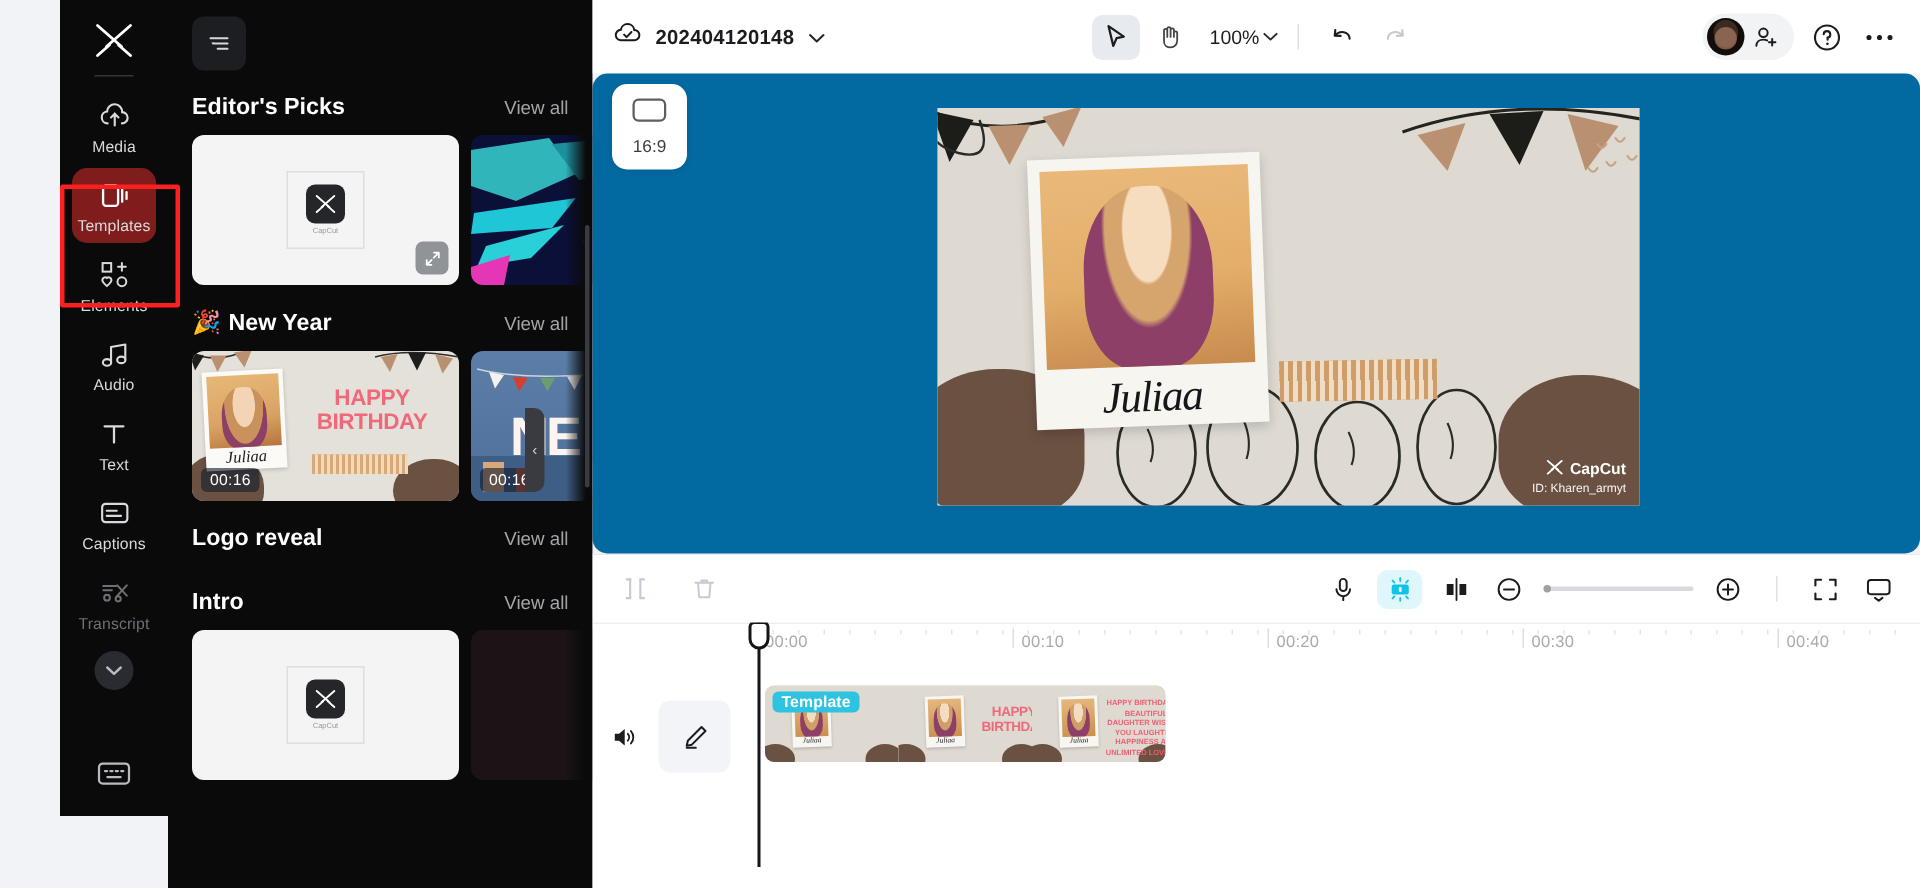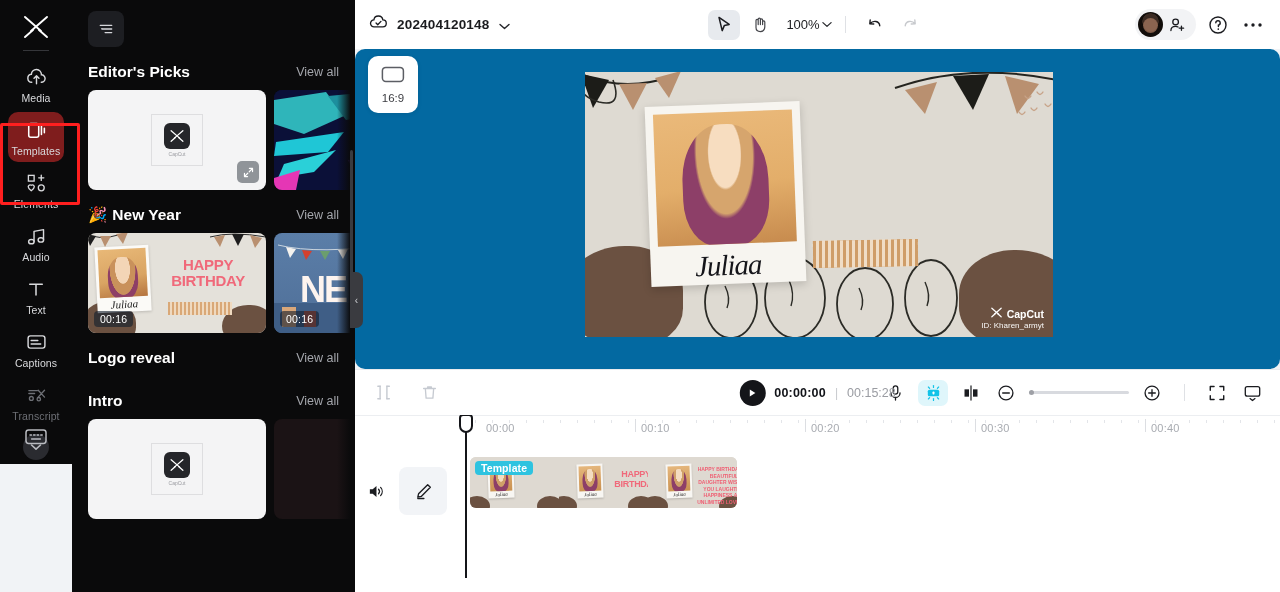--- a/index.html
+++ b/index.html
@@ -6,25 +6,26 @@
   html, body {
     width: 1280px; height: 592px;
     overflow: hidden;
     font-family: "Liberation Sans", sans-serif;
     background: #f1f3f6;
   }
   #app { position: relative; width: 1280px; height: 592px; display: flex; }
 
   
   .rail {
-    width: 72px; height: 464px;
+    width: 72px; height: 544px;
     background: #0a0a0b;
     display: flex; flex-direction: column; align-items: center;
     position: relative;
     flex: 0 0 72px;
+    margin-left: 40px;
   }
   .rail-logo { margin-top: 10px; width: 40px; height: 34px; display:flex; align-items:center; justify-content:center; }
   .rail-div { width: 26px; height: 1px; background: #35363a; margin: 6px 0 8px; }
   .rail-item {
     width: 56px; padding: 7px 0 5px;
     display: flex; flex-direction: column; align-items: center; gap: 4px;
     border-radius: 10px; cursor: pointer; margin-bottom: 3px;
   }
   .rail-item .ri-ico { width: 22px; height: 22px; display:flex; align-items:center; justify-content:center; }
   .rail-item .ri-lb { font-size: 10.5px; color: #d9dadd; letter-spacing: .1px; }
@@ -651,30 +652,20 @@
               <path d="M3 2.4h2.6M3 15.6h2.6M12.6 2.4h2.6M12.6 15.6h2.6" stroke="#c6cad1" stroke-width="1.5" stroke-linecap="round"></path>
             </svg>
         </span>
         <span class="zbtn">
           <svg width="17" height="17" viewBox="0 0 18 18">
               <path d="M2.8 4.8h12.4M7 4.6V3.2h4v1.4M4.6 4.8l.8 10.2h7.2l.8-10.2" fill="none" stroke="#c6cad1" stroke-width="1.4" stroke-linecap="round" stroke-linejoin="round"></path>
             </svg>
         </span>
       </div>
 
-      <div class="pb-center">
-        <span class="playbtn">
-          <svg width="11" height="12" viewBox="0 0 11 12">
-              <path d="M3 2.4 L8.6 6 L3 9.6z" fill="#fff"></path>
-            </svg>
-        </span>
-        <span class="tc">00:00:00</span>
-        <span class="tc-sep">|</span>
-        <span class="tc-total">00:15:28</span>
-      </div>
 
       <div class="pb-right">
         <span class="zbtn">
           <svg width="17" height="18" viewBox="0 0 18 19">
               <rect x="6.6" y="2" width="4.8" height="8.6" rx="2.4" fill="none" stroke="#1b1c20" stroke-width="1.4"></rect>
               <path d="M4.2 9.4a4.8 4.8 0 0 0 9.6 0M9 14.2v2.8" fill="none" stroke="#1b1c20" stroke-width="1.4" stroke-linecap="round"></path>
             </svg>
         </span>
         <span class="hilite">
           <svg width="19" height="18" viewBox="0 0 20 19">
@@ -769,21 +760,21 @@
           <div class="mn" style="left: 766px;"></div>
           <div class="mn" style="left: 783px;"></div>
           <div class="mn" style="left: 800px;"></div>
           <div class="mn" style="left: 817px;"></div>
           <div class="mn" style="left: 834px;"></div>
           <div class="mn" style="left: 851px;"></div>
           <div class="mn" style="left: 868px;"></div>
           <div class="mn" style="left: 885px;"></div>
           <div class="mn" style="left: 902px;"></div>
           <div class="mn" style="left: 919px;"></div>
-          <div class="lbl" style="left: 131px;">00:00</div>
+          <div class="lbl" style="left: 115px;">00:00</div>
           <div class="mj" style="left: 280px;"></div>
           <div class="lbl" style="left: 286px;">00:10</div>
           <div class="mj" style="left: 450px;"></div>
           <div class="lbl" style="left: 456px;">00:20</div>
           <div class="mj" style="left: 620px;"></div>
           <div class="lbl" style="left: 626px;">00:30</div>
           <div class="mj" style="left: 790px;"></div>
           <div class="lbl" style="left: 796px;">00:40</div>
         </div>
       <div class="tl-tracks">

